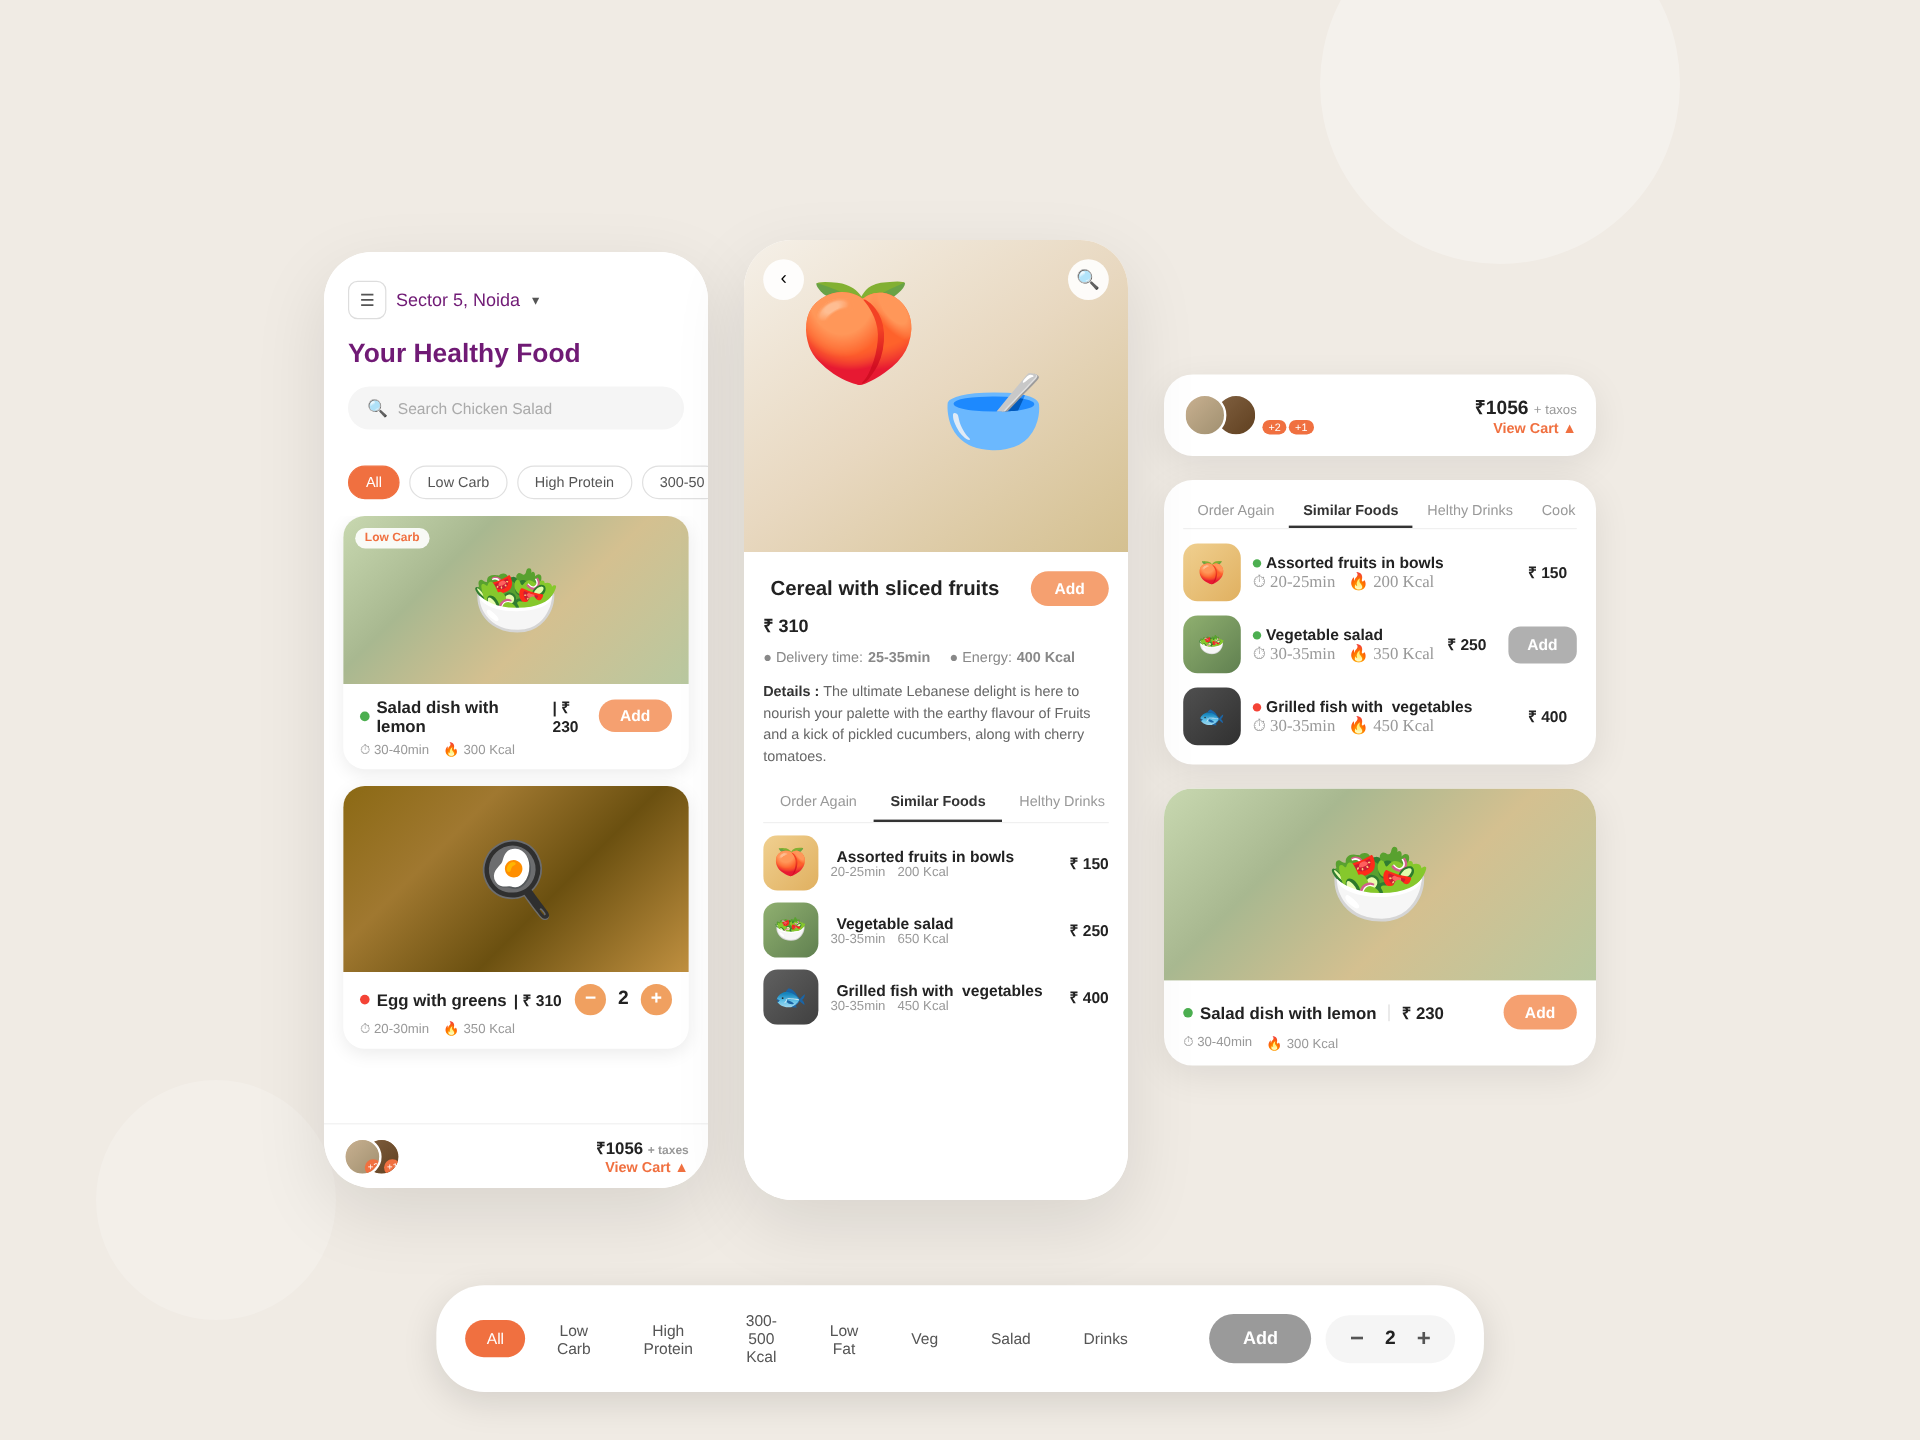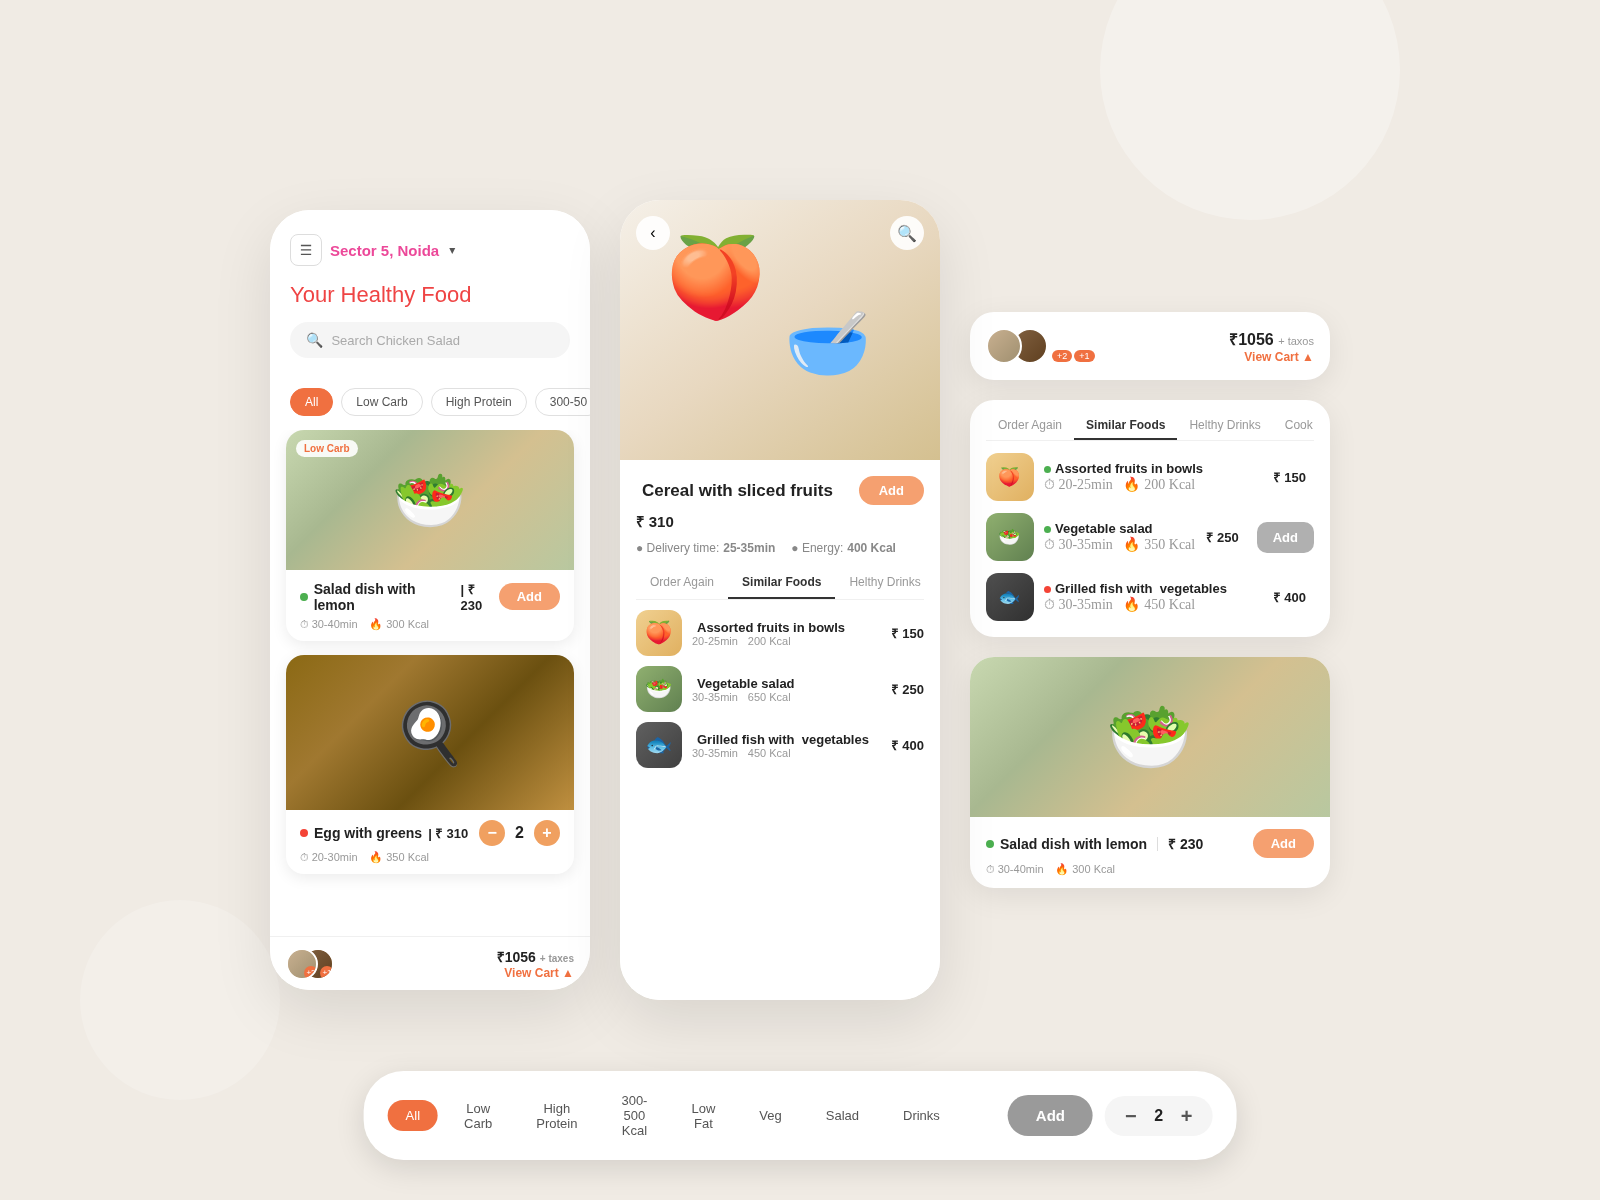--- a/index.html
+++ b/index.html
@@ -73,29 +73,29 @@
       width: 32px; height: 32px;
       border: 1.5px solid #ddd;
       border-radius: 8px;
       display: flex; align-items: center; justify-content: center;
       cursor: pointer;
     }
     .menu-icon span { font-size: 14px; color: #555; }
 
     .location-text {
       font-size: 15px;
-      font-weight: 700;
-      color: #ec4899;
+      font-weight: 400;
+      color: #701a75;
     }
     .chevron-down { font-size: 12px; color: #555; margin-left: 2px; }
 
     .page-title {
       font-size: 22px;
-      font-weight: 400;
-      color: #ef4444;
+      font-weight: 700;
+      color: #701a75;
       margin-bottom: 14px;
     }
 
     .search-bar {
       display: flex;
       align-items: center;
       background: #f5f5f5;
       border-radius: 25px;
       padding: 10px 16px;
       gap: 8px;
@@ -931,20 +931,24 @@
       </div>
 
       <div class="detail-price">₹ 310</div>
 
       <div class="detail-meta">
         <span>● Delivery time: <strong>25-35min</strong></span>
         <span>● Energy: <strong>400 Kcal</strong></span>
       </div>
 
 
+      <div class="detail-description">
+        <span class="detail-desc-label">Details : </span>
+        The ultimate Lebanese delight is here to nourish your palette with the earthy flavour of Fruits and a kick of pickled cucumbers, along with cherry tomatoes.
+      </div>
 
       <div class="tabs-row">
         <span class="tab-item">Order Again</span>
         <span class="tab-item active">Similar Foods</span>
         <span class="tab-item">Helthy Drinks</span>
         <span class="tab-item">Cook</span>
       </div>
 
       <div class="similar-list">
         <div class="similar-item">

